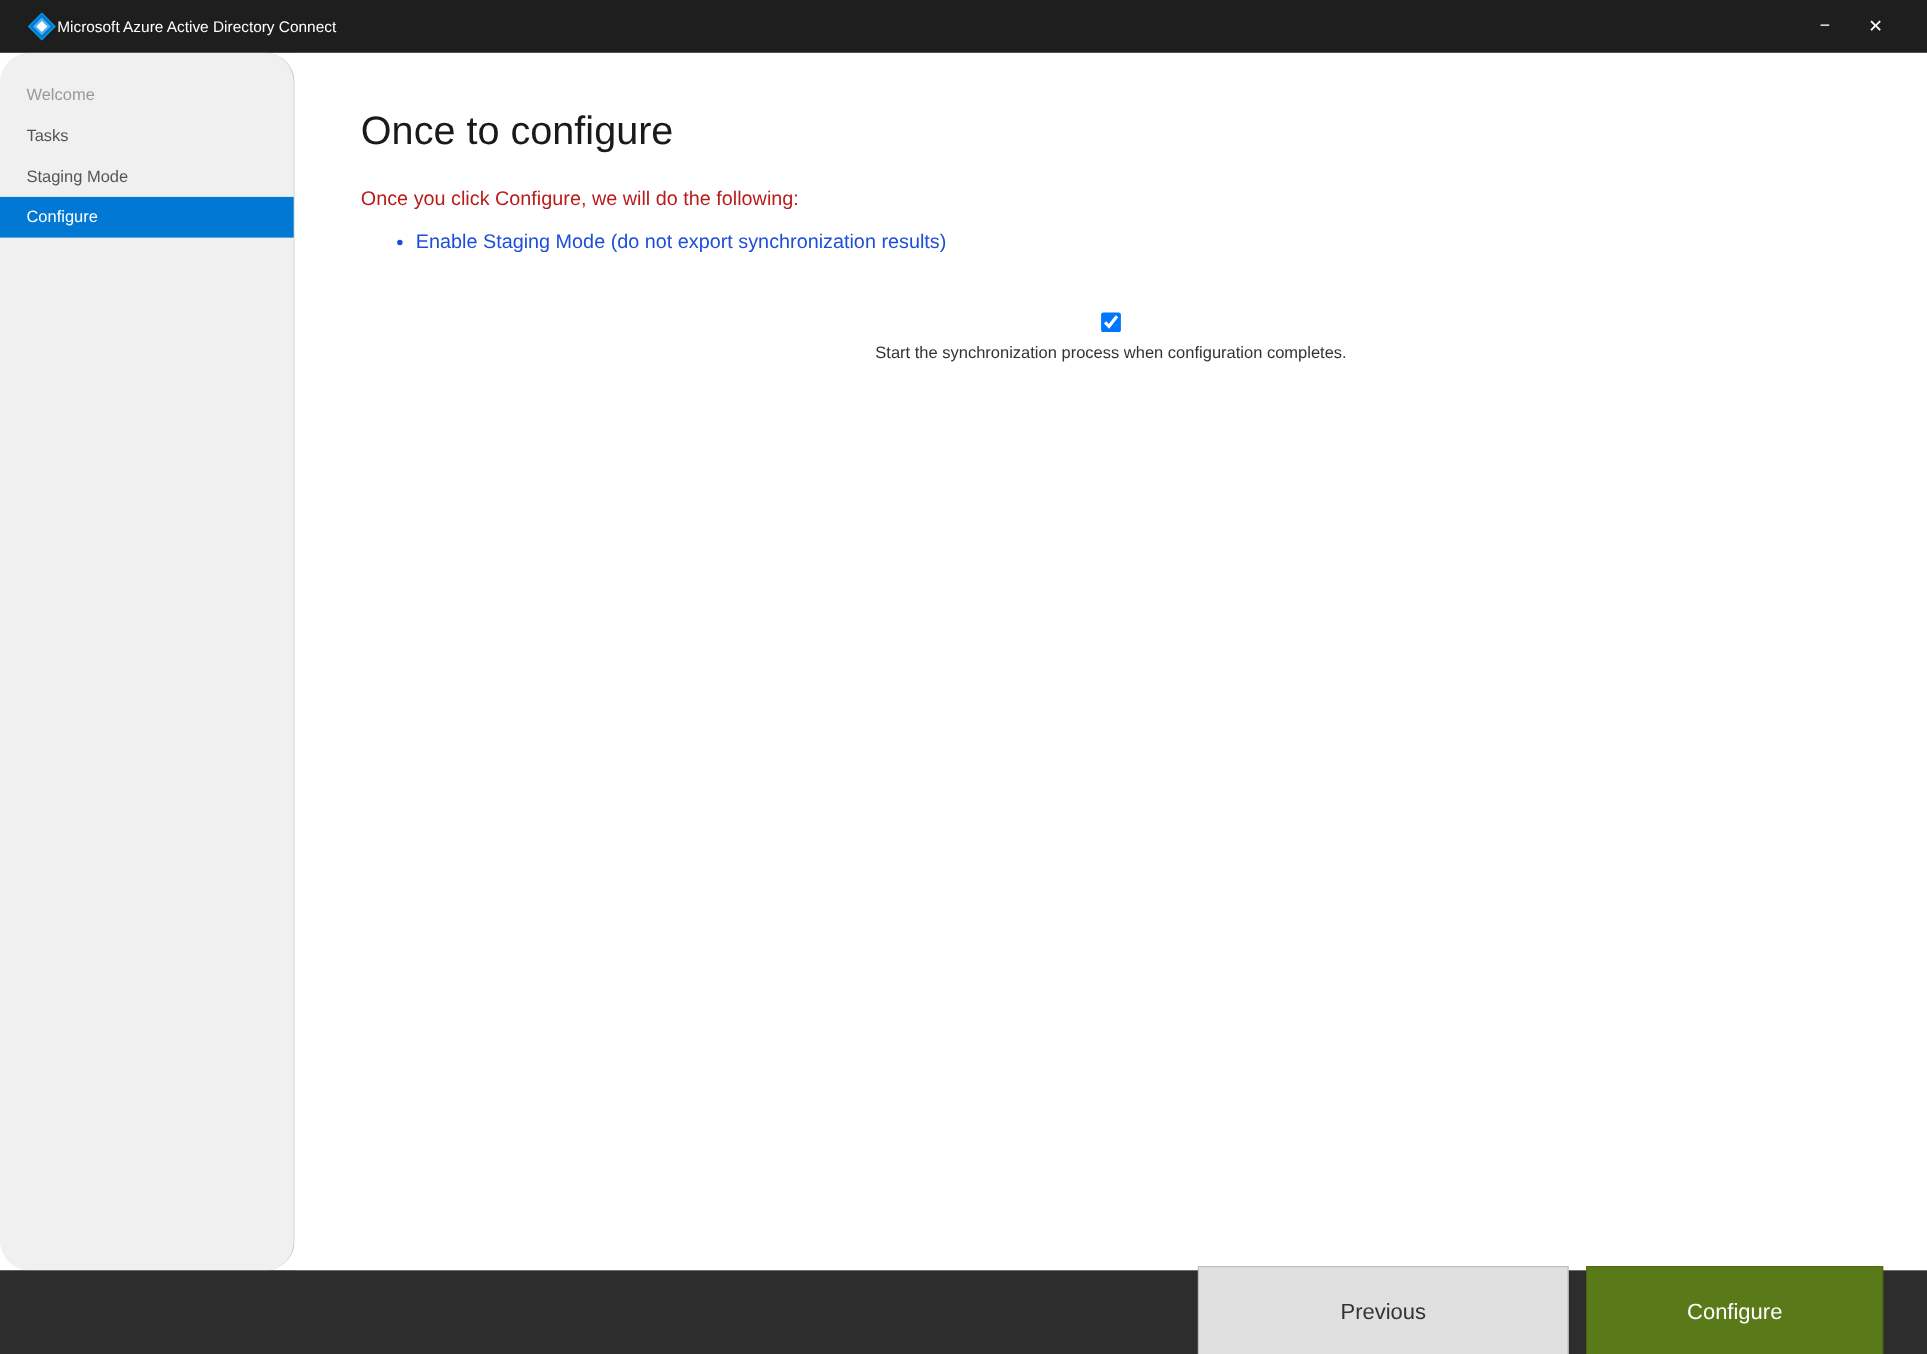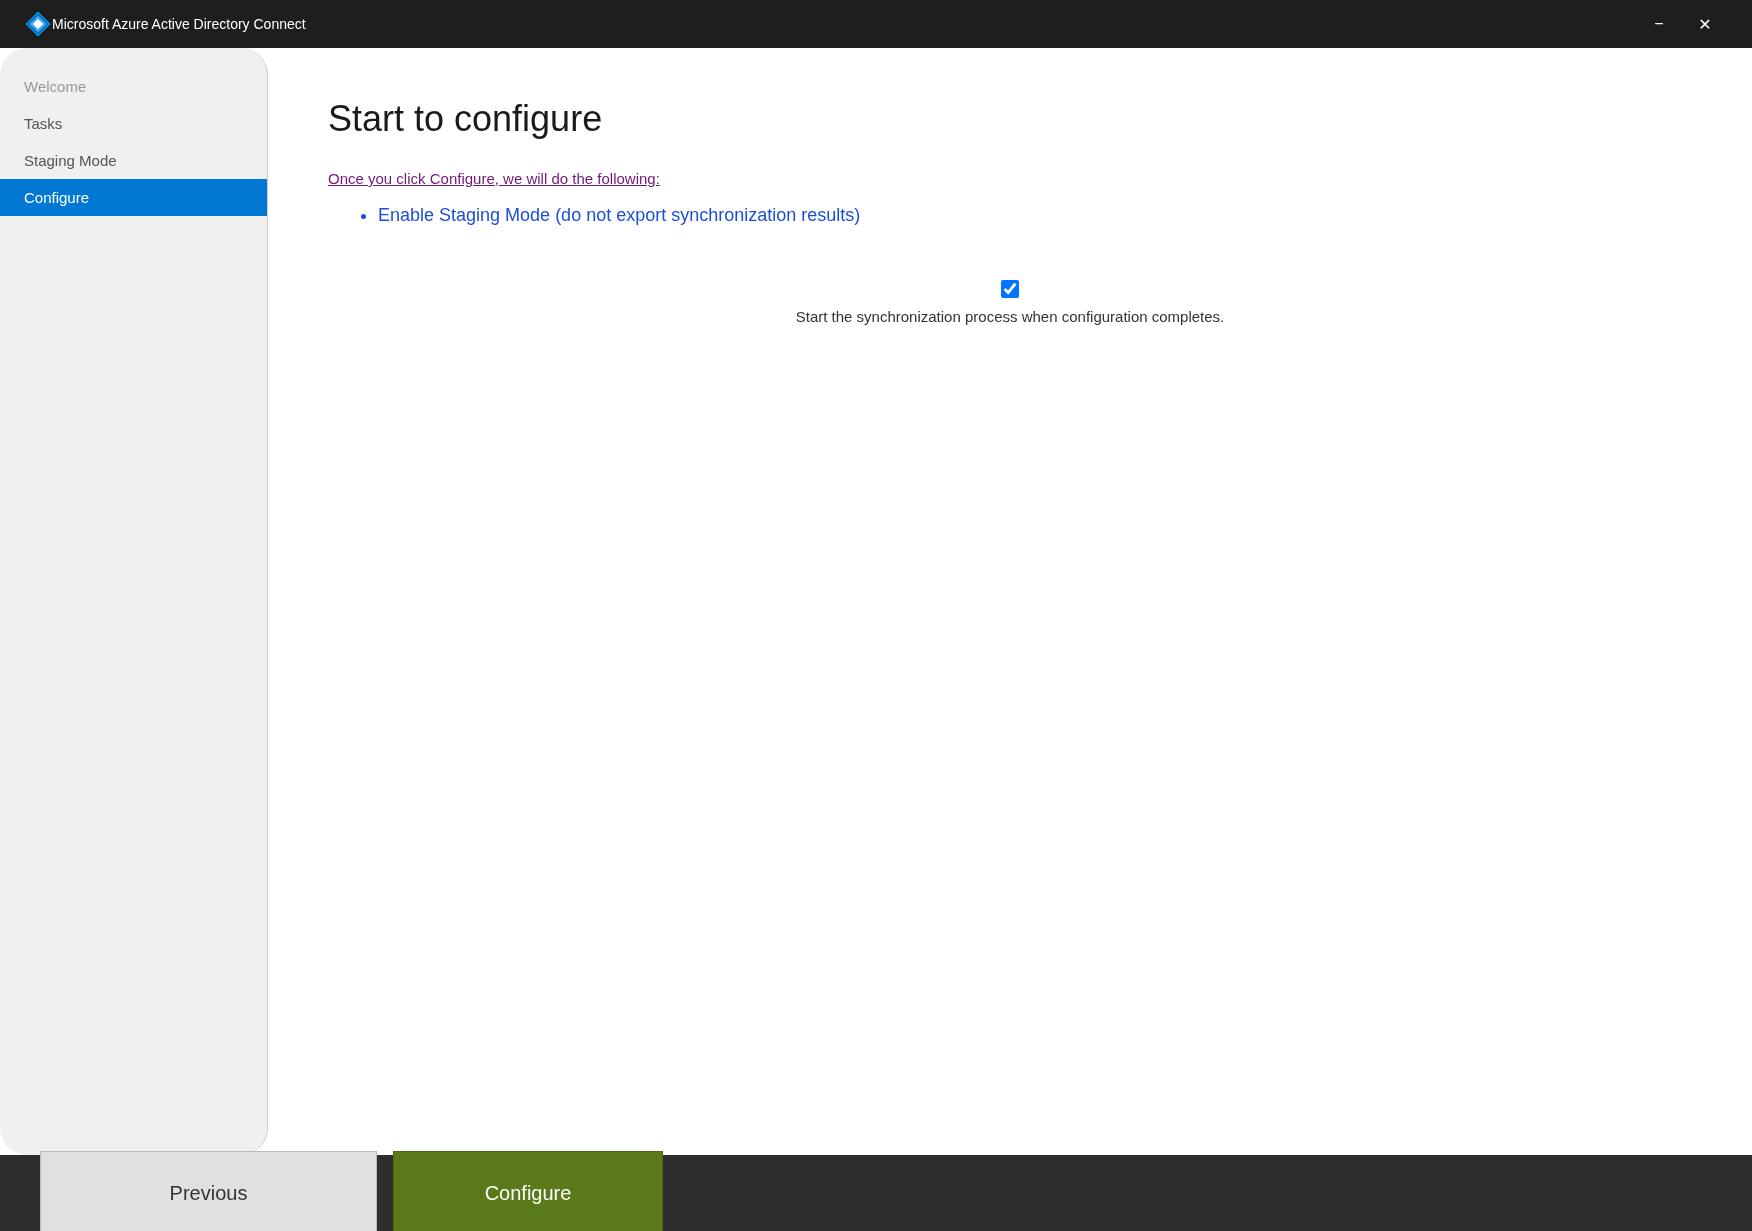--- a/index.html
+++ b/index.html
@@ -102,24 +102,23 @@
     }
 
     .page-title {
       font-size: 36px;
       font-weight: 300;
       color: #1a1a1a;
       margin-bottom: 30px;
     }
 
     .description {
-      font-size: 15px;
-      color: #701a75;
+      font-size: 18px;
+      color: #b91c1c;
       margin-bottom: 18px;
-      text-decoration: underline;
     }
 
     .bullet-item {
       font-size: 18px;
       color: #1d4ed8;
       margin-left: 30px;
       margin-bottom: 24px;
       list-style-type: disc;
     }
 
@@ -146,21 +145,21 @@
     .checkbox-label {
       font-size: 15px;
       color: #333333;
     }
 
     .footer {
       height: 76px;
       background: #2d2d2d;
       display: flex;
       align-items: center;
-      justify-content: flex-start;
+      justify-content: flex-end;
       padding: 0 40px;
       gap: 16px;
       flex-shrink: 0;
     }
 
     .btn-previous {
       width: 337px;
       height: 84px;
       background: #e0e0e0;
       border: 1px solid #bbbbbb;
@@ -216,21 +215,21 @@
       </div>
       <div class="sidebar-item">
         <span>Staging Mode</span>
       </div>
       <div class="sidebar-item active">
         <span>Configure</span>
       </div>
     </div>
 
     <div class="content-area">
-      <h1 class="page-title">Start to configure</h1>
+      <h1 class="page-title">Once to configure</h1>
       <p class="description">Once you click Configure, we will do the following:</p>
 
       <ul class="bullet-list">
         <li class="bullet-item">Enable Staging Mode (do not export synchronization results)</li>
       </ul>
 
       <div class="checkbox-row">
         <input type="checkbox" id="sync-checkbox" checked="" style="">
         <label class="checkbox-label" for="sync-checkbox">Start the synchronization process when configuration completes.</label>
       </div>

